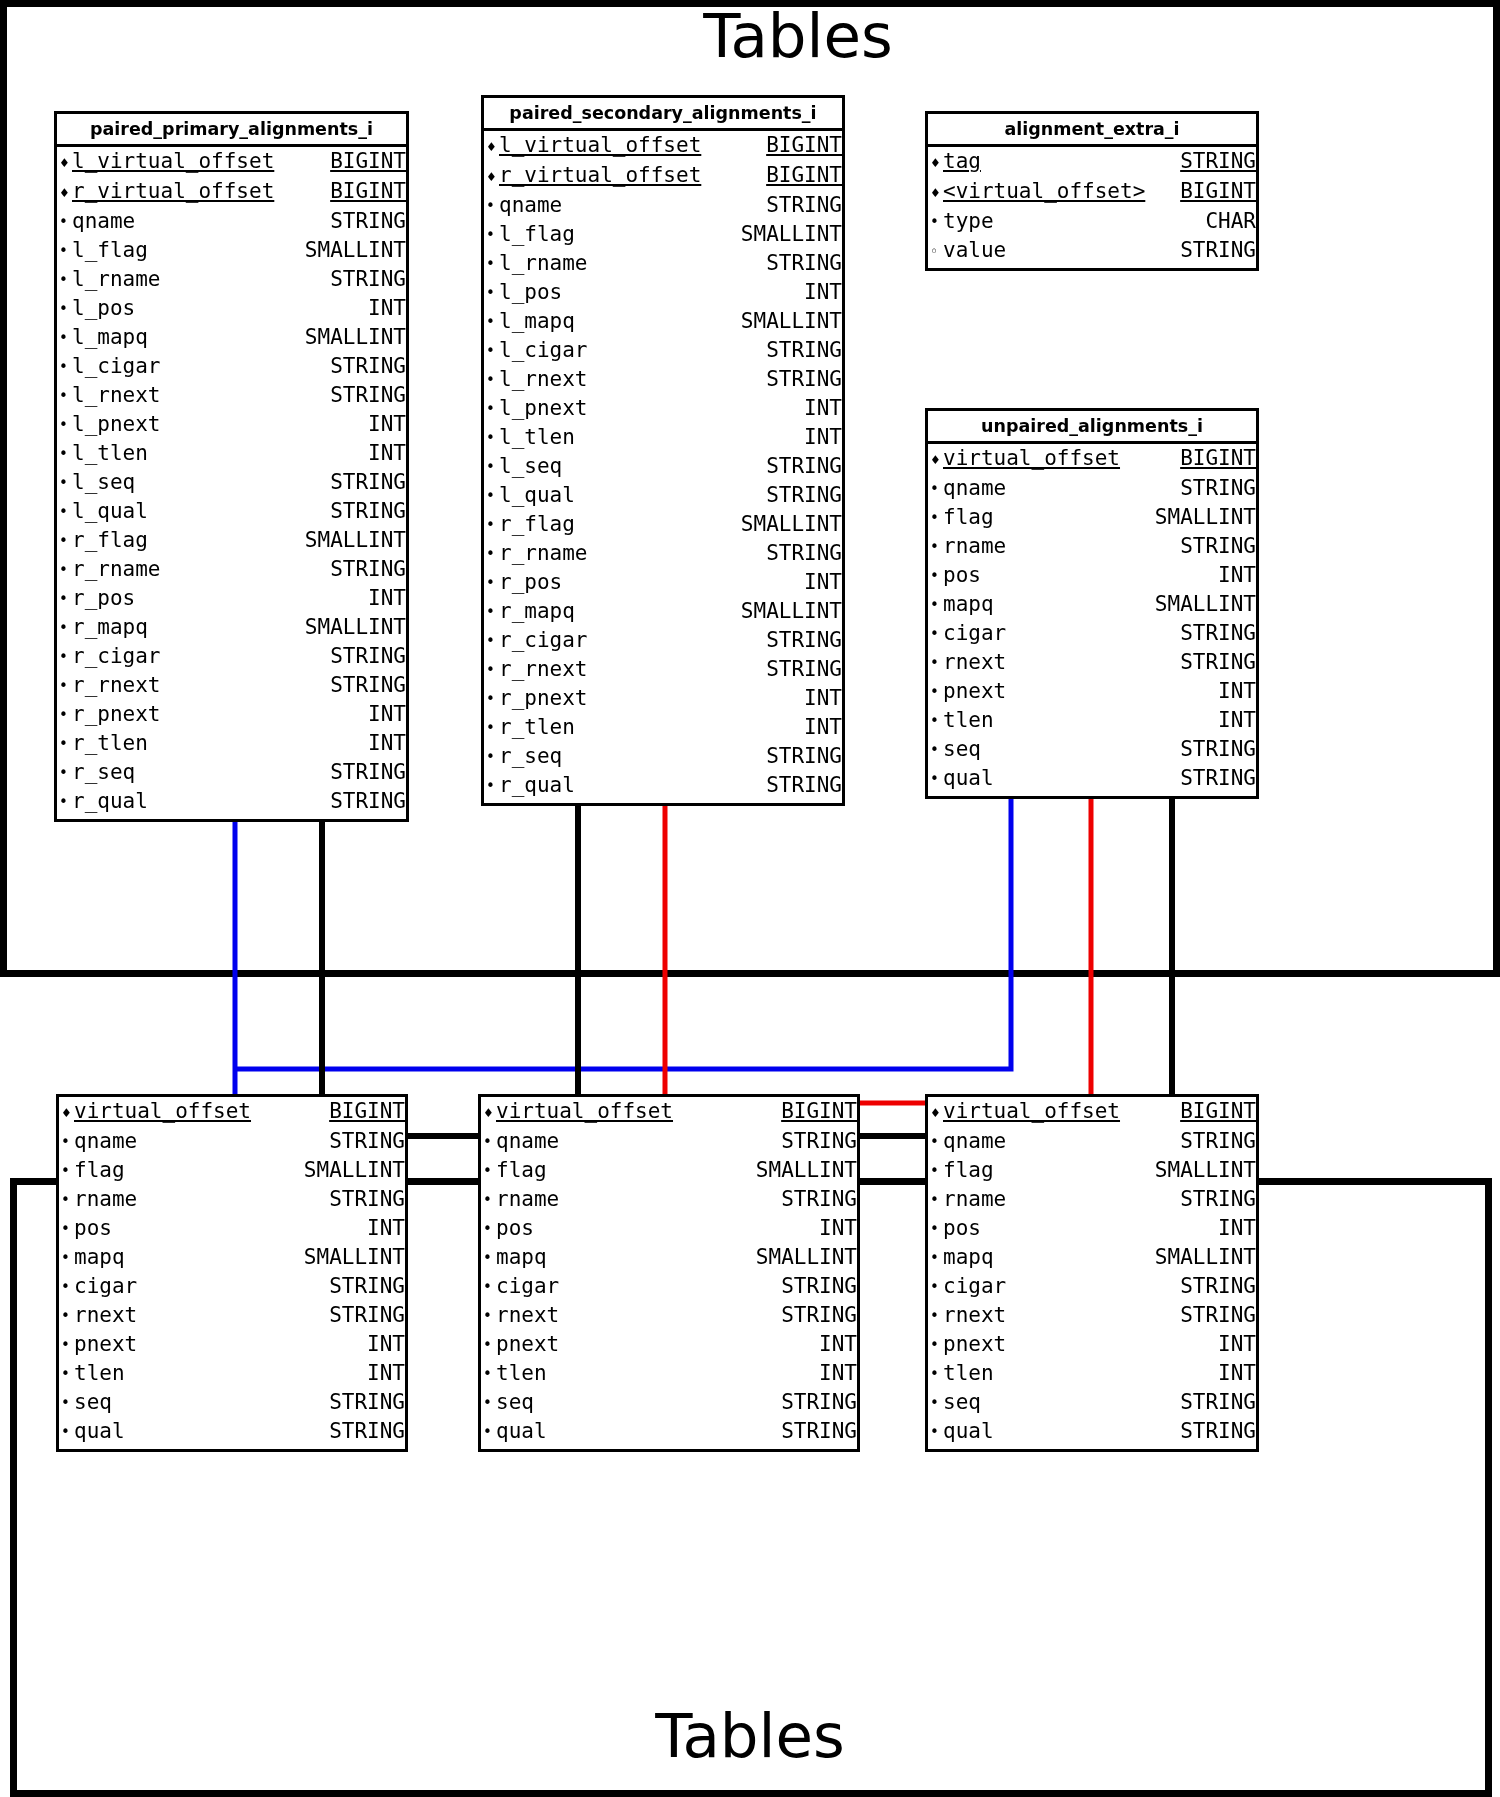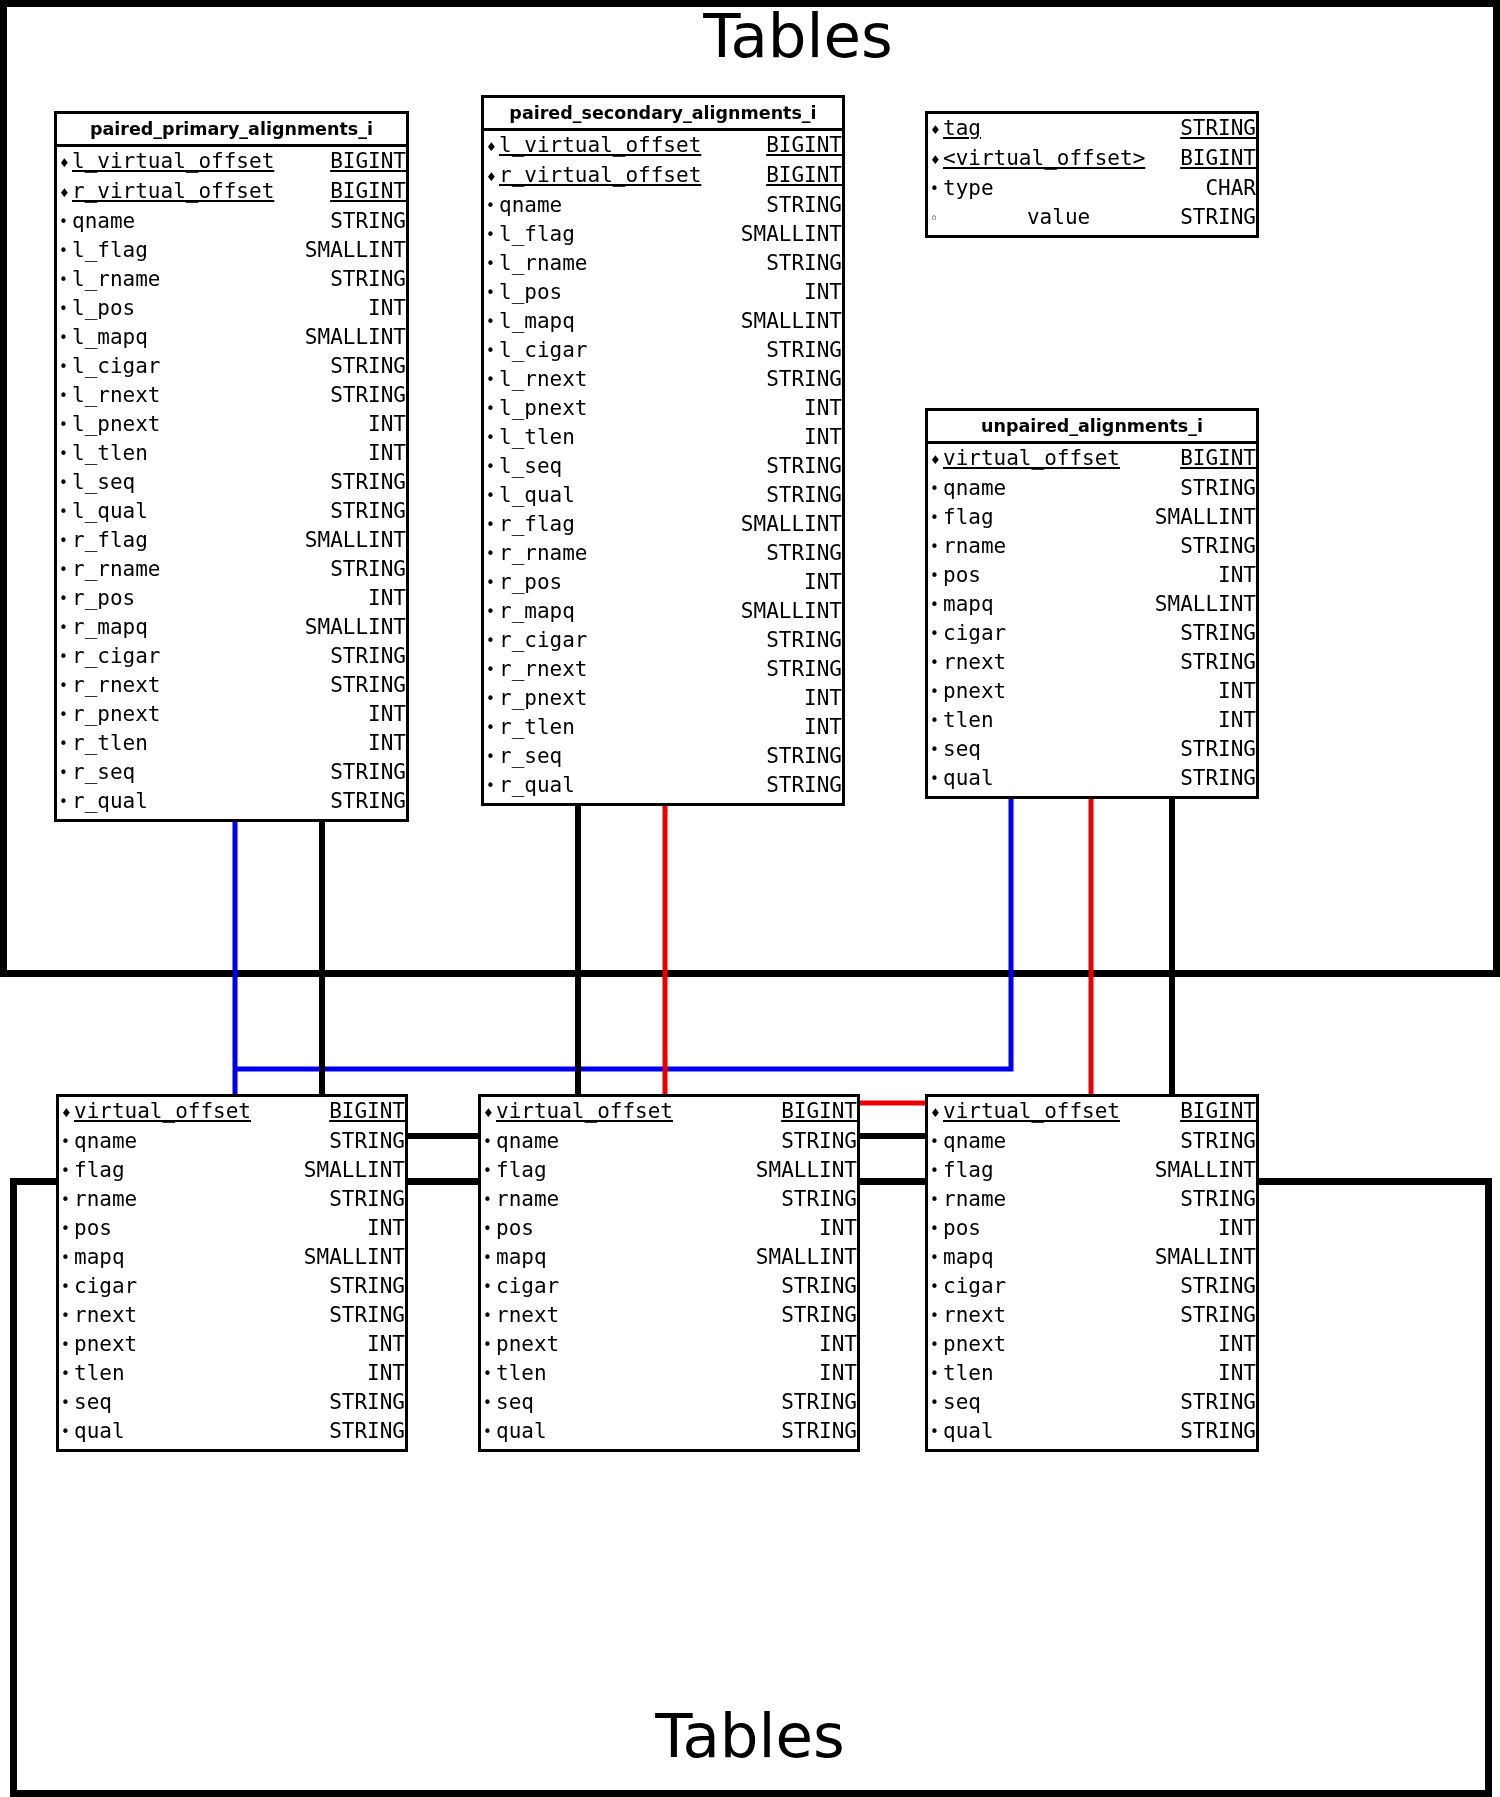--- a/index.html
+++ b/index.html
@@ -384,39 +384,40 @@
         </div>
         <div class="field">
           <span class="field-marker marker-req"></span>
           <span class="field-name" style="min-width: 212px;">r_qual</span>
           <span class="field-type">STRING</span>
         </div>
       </div>
   </div>
 
   <div class="entity" style="left:925px; top:111px; width:334px;">
+    <div class="entity-header">alignment_extra_i</div>
     <div class="entity-body">
         <div class="field key">
           <span class="field-marker marker-key"></span>
           <span class="field-name" style="min-width: 218px;">tag</span>
           <span class="field-type">STRING</span>
         </div>
         <div class="field key">
           <span class="field-marker marker-key"></span>
           <span class="field-name" style="min-width: 218px;">&lt;virtual_offset&gt;</span>
           <span class="field-type">BIGINT</span>
         </div>
         <div class="field">
           <span class="field-marker marker-req"></span>
           <span class="field-name" style="min-width: 218px;">type</span>
           <span class="field-type">CHAR</span>
         </div>
         <div class="field">
           <span class="field-marker marker-null"></span>
-          <span class="field-name" style="min-width: 218px; text-align: center;">value</span>
+          <span class="field-name" style="min-width: 218px;">value</span>
           <span class="field-type">STRING</span>
         </div>
       </div>
   </div>
 
   <div class="entity" style="left:925px; top:408px; width:334px;">
     <div class="entity-header">unpaired_alignments_i</div>
     <div class="entity-body">
         <div class="field key">
           <span class="field-marker marker-key"></span>

